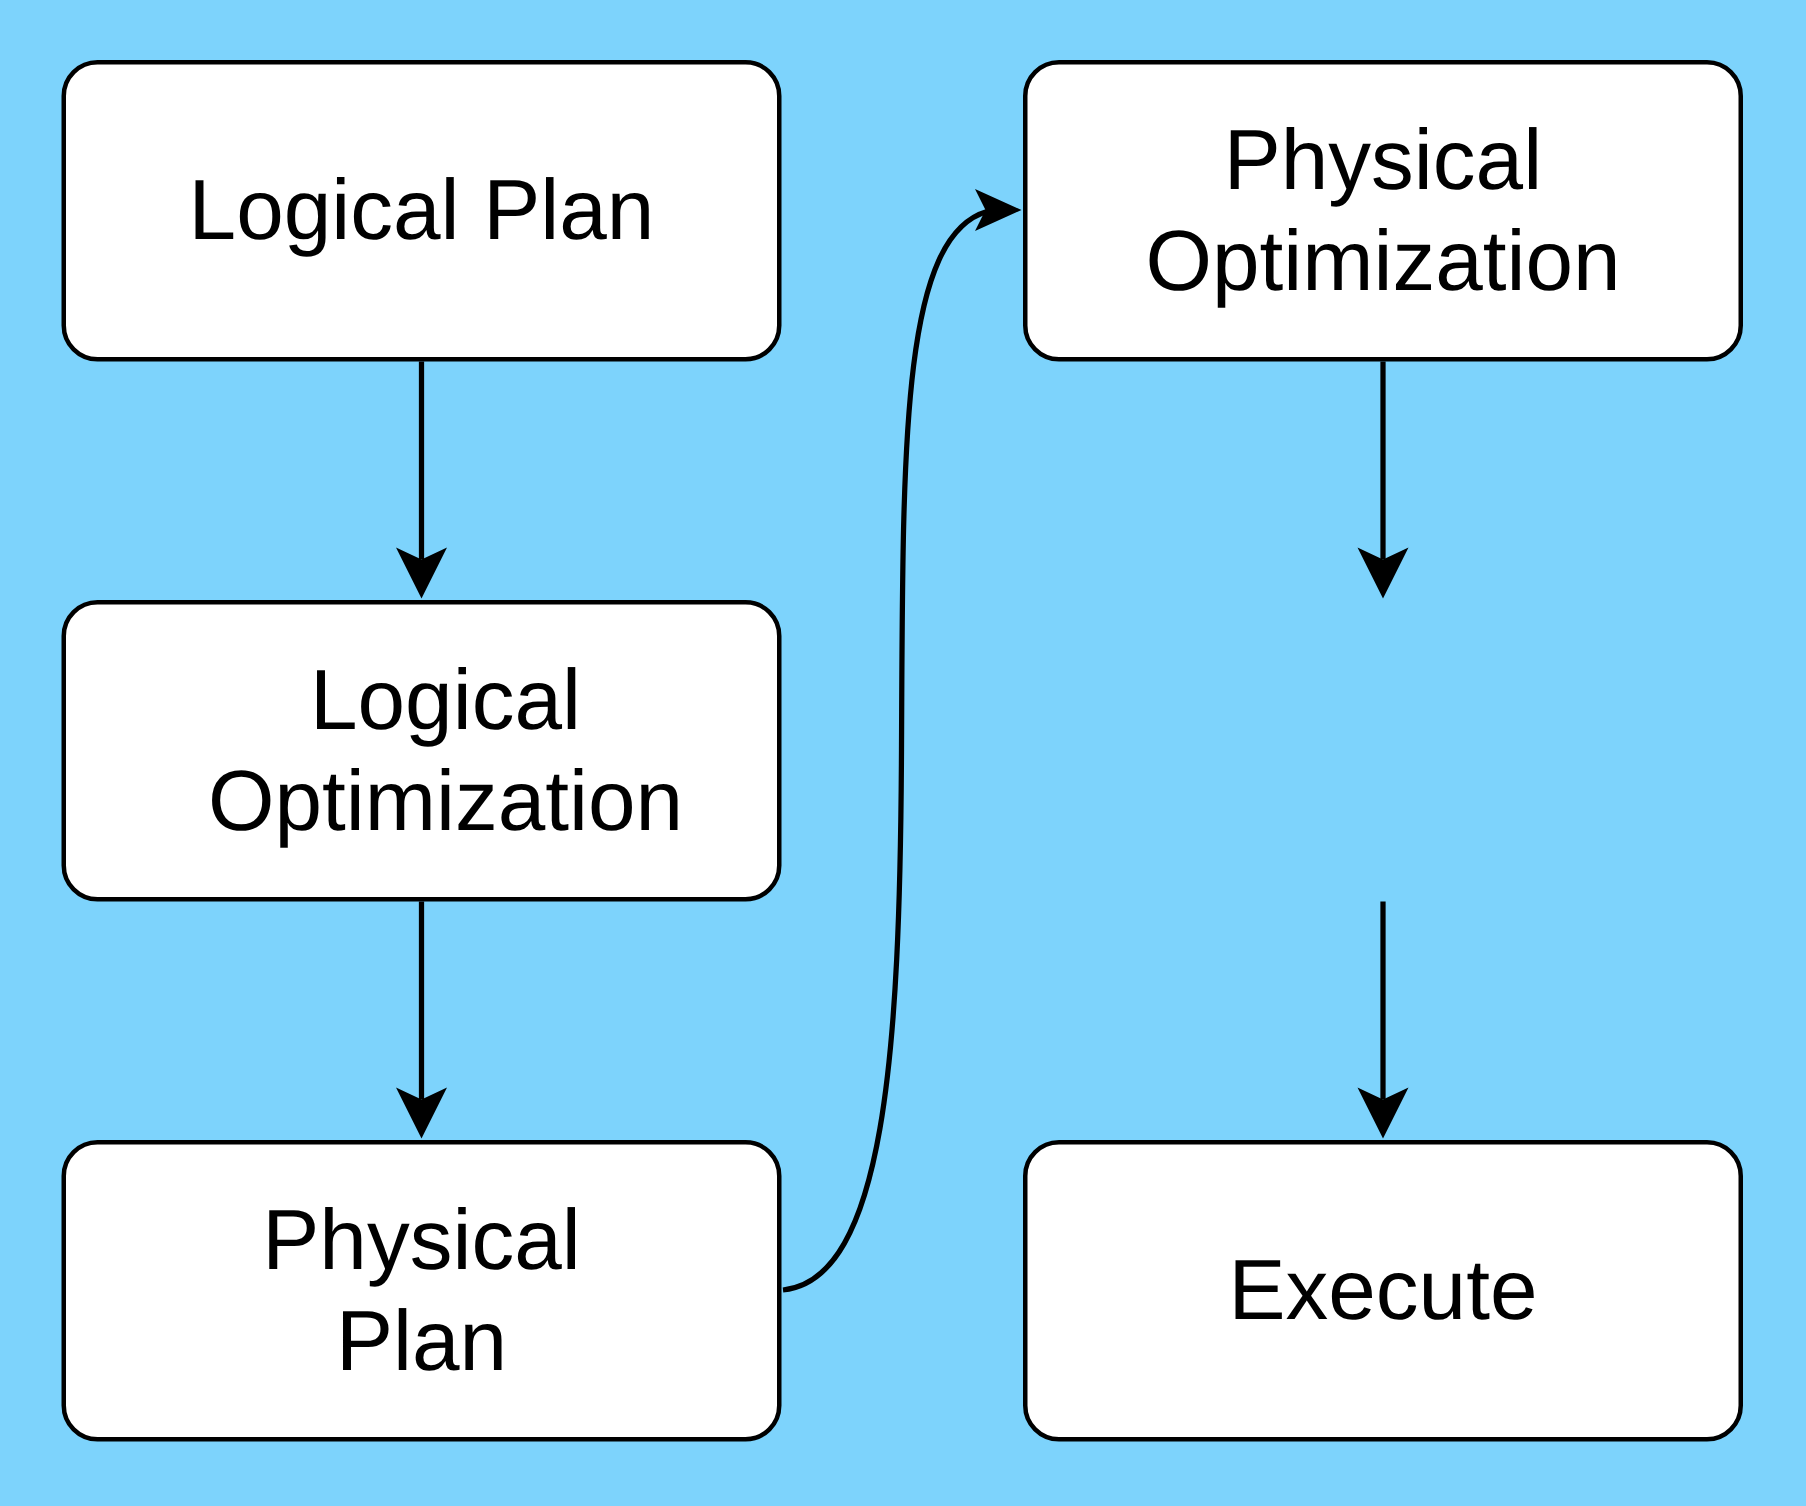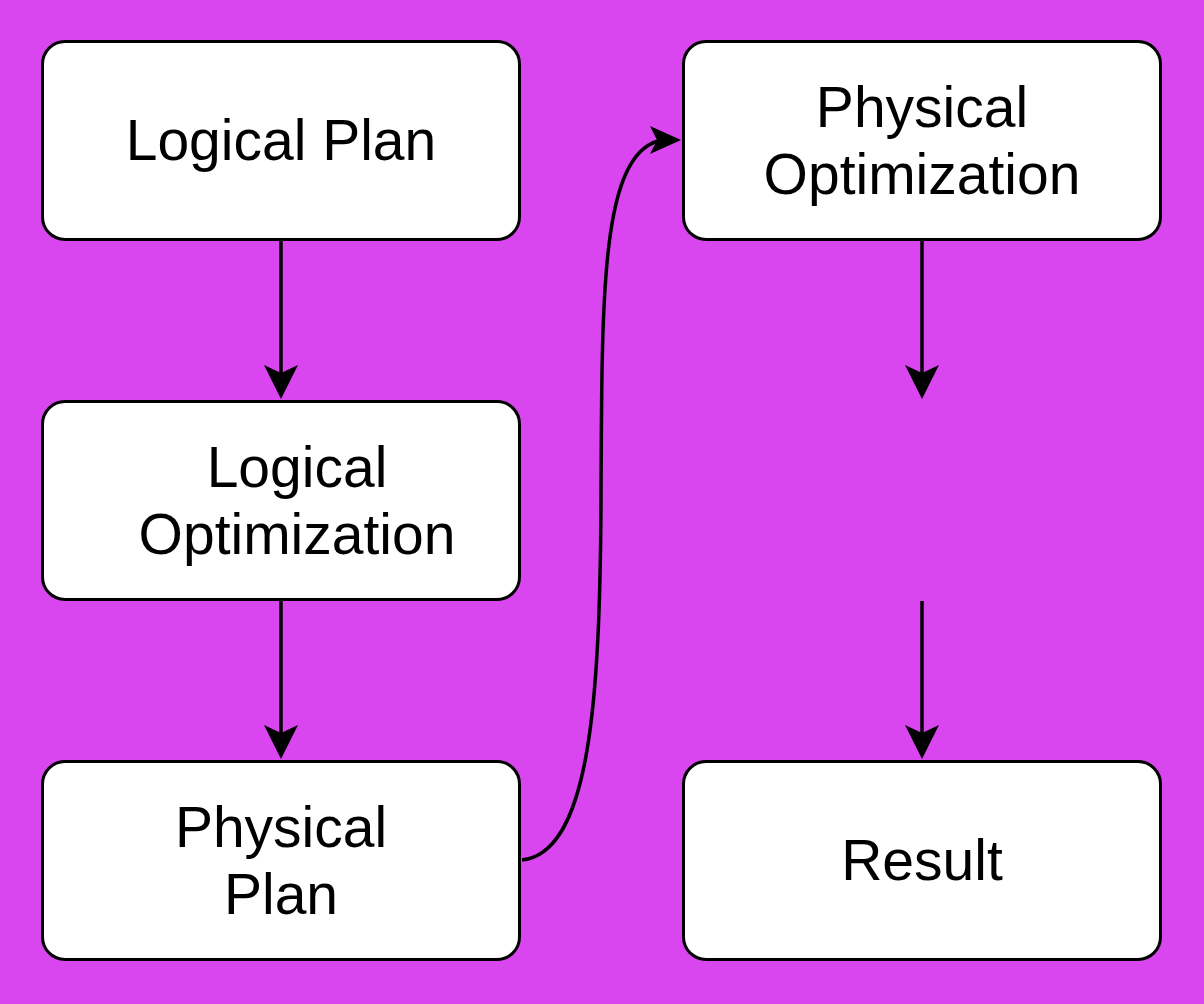--- a/index.html
+++ b/index.html
@@ -4,21 +4,21 @@
 <style>
   html, body {
     margin: 0;
     padding: 0;
     background: #ffffff;
   }
   .canvas {
     position: relative;
     width: 1204px;
     height: 1004px;
-    background: #d946ef;
+    background: #7dd3fc;
     font-family: "Liberation Sans", sans-serif;
     overflow: hidden;
   }
   .edges {
     position: absolute;
     left: 0;
     top: 0;
     width: 1204px;
     height: 1004px;
   }
@@ -106,16 +106,16 @@
 Plan</span>
   </div>
 
   <div class="node pos-physical-optimization">
     <span class="label">Physical
 Optimization</span>
   </div>
 
 
   <div class="node pos-result">
-    <span class="label">Result</span>
+    <span class="label">Execute</span>
   </div>
 
 </div>
 
 </body></html>

